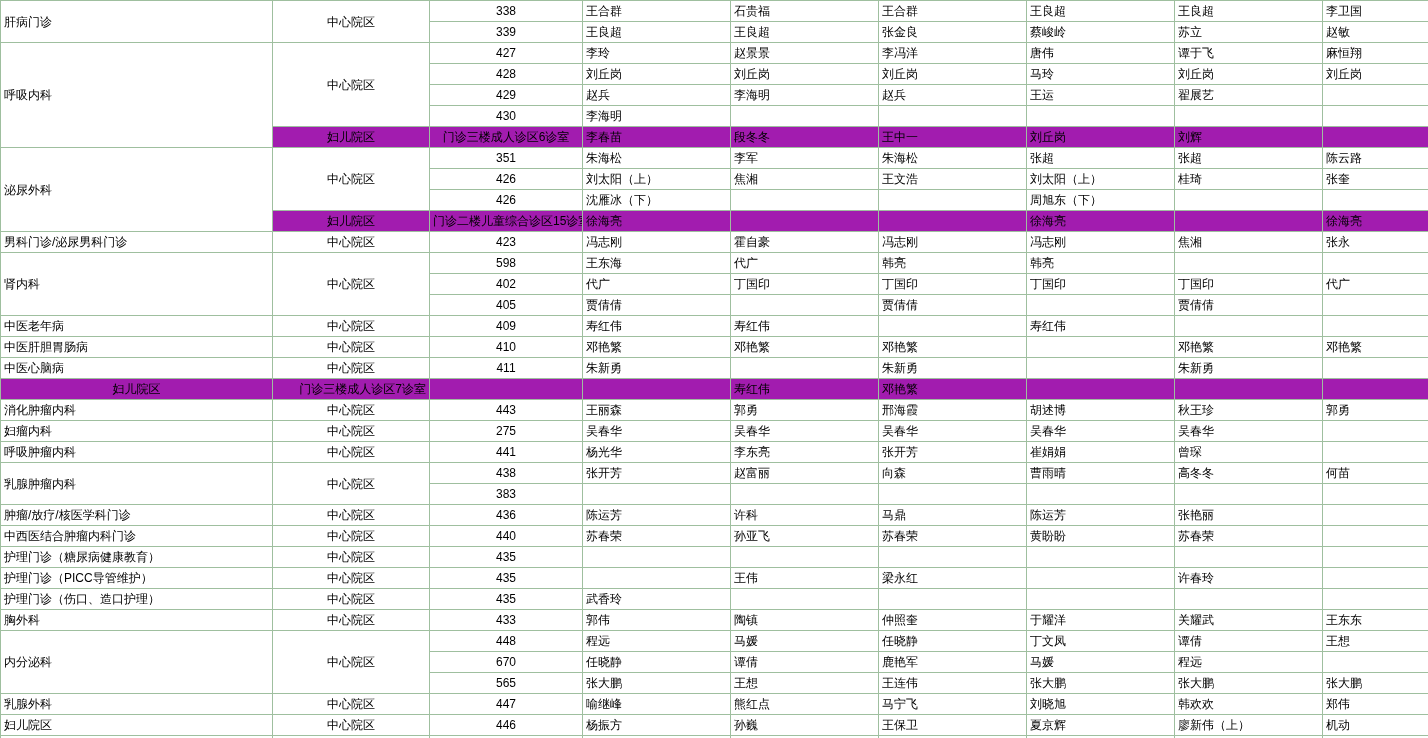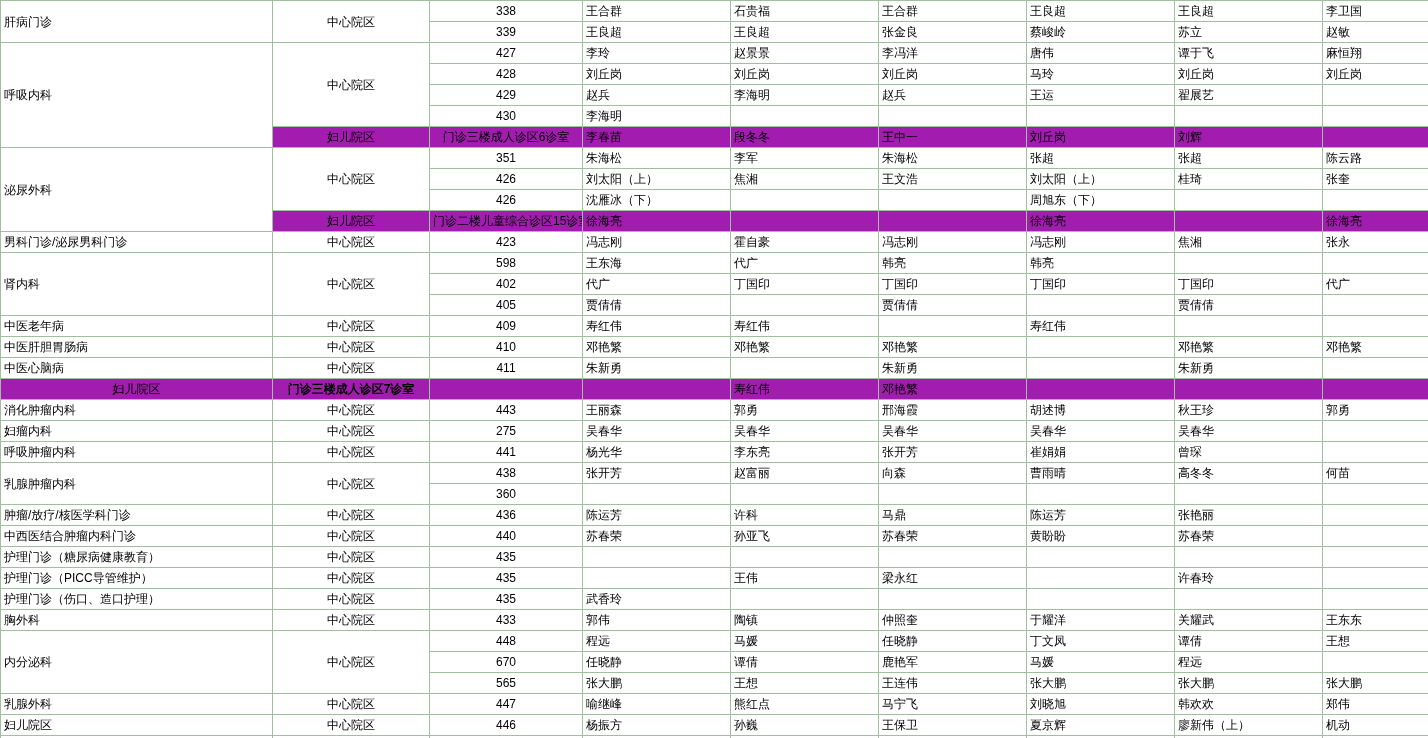--- a/index.html
+++ b/index.html
@@ -234,21 +234,21 @@
         <td class="room">411</td>
         <td class="doc">朱新勇</td>
         <td class="doc"></td>
         <td class="doc">朱新勇</td>
         <td class="doc"></td>
         <td class="doc">朱新勇</td>
         <td class="doc"></td>
       </tr>
       <tr class="green">
         <td class="campus">妇儿院区</td>
-        <td class="room wrap2" style="text-align: center; font-weight: bold;">门诊三楼成人诊区7诊室</td>
+        <td class="room wrap2" style="text-align: right;">门诊三楼成人诊区7诊室</td>
         <td class="doc"></td>
         <td class="doc"></td>
         <td class="doc">寿红伟</td>
         <td class="doc">邓艳繁</td>
         <td class="doc"></td>
         <td class="doc"></td>
         <td class="doc"></td>
       </tr>
       <tr>
         <td class="dept">消化肿瘤内科</td>
@@ -288,21 +288,21 @@
         <td class="campus" rowspan="2">中心院区</td>
         <td class="room">438</td>
         <td class="doc">张开芳</td>
         <td class="doc">赵富丽</td>
         <td class="doc">向森</td>
         <td class="doc">曹雨晴</td>
         <td class="doc">高冬冬</td>
         <td class="doc">何苗</td>
       </tr>
       <tr>
-        <td class="room">360</td>
+        <td class="room">383</td>
         <td class="doc"></td>
         <td class="doc"></td>
         <td class="doc"></td>
         <td class="doc"></td>
         <td class="doc"></td>
         <td class="doc"></td>
       </tr>
       <tr>
         <td class="dept">肿瘤/放疗/核医学科门诊</td>
         <td class="campus">中心院区</td>

